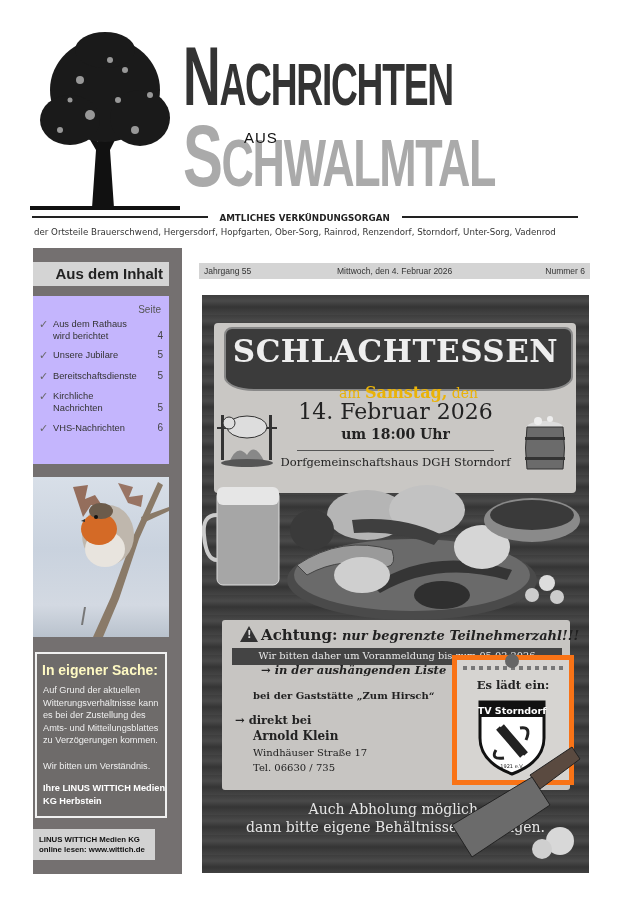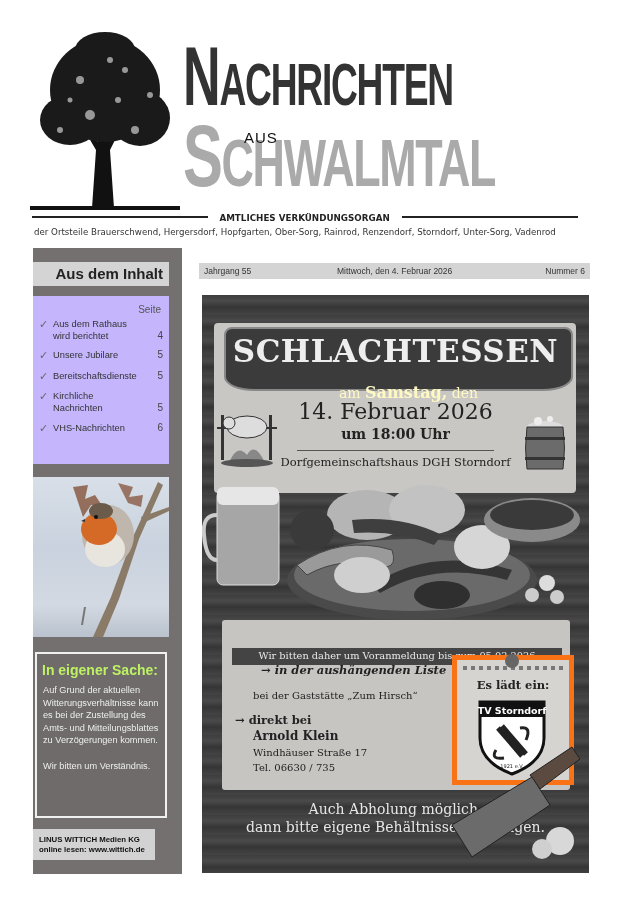--- a/index.html
+++ b/index.html
@@ -25,37 +25,37 @@
   .toc { position:absolute; left:0; top:48px; width:136px; height:168px; background:#c4b5fd; }
   .toc .seite { position:absolute; right:8px; top:8px; font-size:10px; color:#555; }
   .toc-item { position:absolute; left:6px; width:124px; font-size:9.3px; color:#333; line-height:12px; }
   .toc-item .chk { position:absolute; left:0; top:0; color:#666; font-size:11px; }
   .toc-item .lbl { position:absolute; left:14px; top:0; width:90px; }
   .toc-item .pg { position:absolute; right:0; bottom:0; font-size:10px; color:#444; }
 
   .robin { position:absolute; left:0; top:229px; width:136px; height:160px; background:linear-gradient(180deg,#d8dfe8 0%,#c9d2de 45%,#d3d9e2 80%,#b9c2cd 100%); overflow:hidden; }
 
   .sache { position:absolute; left:2px; top:404px; width:132px; height:166px; background:#6e6b6a; border:2px solid #f0f0f0; box-sizing:border-box; }
-  .sache .h { position:absolute; left:5px; top:8px; font-weight:bold; font-size:14px; color:#bef264; white-space:nowrap; }
+  .sache .h { position:absolute; left:5px; top:8px; font-weight:bold; font-size:14px; color:#fef9c3; white-space:nowrap; }
   .sache .p { position:absolute; left:6px; width:122px; font-size:9.2px; color:#eee; line-height:12.5px; }
   .sache .sig { position:absolute; left:6px; top:128px; width:122px; font-weight:bold; font-size:9.2px; color:#fff; line-height:12.5px; }
 
   .wittich { position:absolute; left:0; top:581px; width:122px; height:31px; background:#d2d2d2; }
   .wittich span { position:absolute; left:6px; font-weight:bold; font-size:7.8px; color:#111; white-space:nowrap; }
 
   
   .infobar { position:absolute; left:199px; top:263px; width:391px; height:16px; background:#d4d4d4; font-size:8.5px; color:#333; }
   .infobar span { position:absolute; top:3px; }
 
   .poster { position:absolute; left:202px; top:295px; width:387px; height:578px; background:#3a3a3a; overflow:hidden; }
   .wood { position:absolute; inset:0; background:repeating-linear-gradient(180deg,#3d3d3d 0px,#4a4a4a 6px,#353535 12px,#444 20px); }
   .parch-top { position:absolute; left:12px; top:28px; width:362px; height:170px; background:#c9c7c4; border-radius:4px; }
   .banner { position:absolute; left:22px; top:32px; width:345px; height:60px; background:#3b3b3b; border:2px solid #888; border-radius:8px 8px 30px 30px / 8px 8px 14px 14px; }
   .banner-text { position:absolute; left:0; width:387px; top:38px; text-align:center; font-family:"DejaVu Serif", serif; font-weight:bold; font-size:31px; color:#eee; letter-spacing:0.5px; }
-  .p-samstag { position:absolute; left:0; width:413px; top:88px; text-align:center; font-family:"DejaVu Serif", serif; font-size:14px; color:#fef9c3; }
+  .p-samstag { position:absolute; left:0; width:413px; top:88px; text-align:center; font-family:"DejaVu Serif", serif; font-size:14px; color:#eab308; }
   .p-samstag b { font-weight:bold; font-size:16px; }
   .p-date { position:absolute; left:0; width:387px; top:104px; text-align:center; font-family:"DejaVu Serif", serif; font-weight:normal; font-size:22px; color:#222; }
   .p-time { position:absolute; left:0; width:387px; top:131px; text-align:center; font-family:"DejaVu Serif", serif; font-weight:bold; font-size:14px; color:#222; }
   .p-rule { position:absolute; left:95px; width:197px; top:155px; height:1px; background:#555; }
   .p-venue { position:absolute; left:0; width:387px; top:160px; text-align:center; font-family:"DejaVu Serif", serif; font-size:11.5px; color:#222; }
   .pig { position:absolute; left:15px; top:110px; width:60px; height:62px; }
   .barrel { position:absolute; left:318px; top:118px; width:50px; height:60px; }
 
   .food { position:absolute; left:0; top:180px; width:387px; height:155px; }
 
@@ -159,20 +159,21 @@
       <circle cx="63" cy="40" r="2" fill="#111"></circle>
       <path d="M52 42 L48 44 L52 45 Z" fill="#333"></path>
       <path d="M48 148 L51 130 L53 130 L50 148 Z" fill="#777"></path>
     </svg>
   </div>
 
   <div class="sache">
     <div class="h">In eigener Sache:</div>
     <div class="p" style="top:30px;">Auf Grund der aktuellen Witterungsverhältnisse kann es bei der Zustellung des Amts- und Mitteilungsblattes zu Verzögerungen kommen.</div>
     <div class="p" style="top:106px;">Wir bitten um Verständnis.</div>
+    <div class="sig">Ihre LINUS WITTICH Medien KG Herbstein</div>
   </div>
 
   <div class="wittich">
     <span style="top:6px;">LINUS WITTICH Medien KG</span>
     <span style="top:16px;">online lesen: www.wittich.de</span>
   </div>
 </div>
 
 <div class="infobar">
   <span style="left:5px;">Jahrgang 55</span>
@@ -230,26 +231,29 @@
     <ellipse cx="330" cy="40" rx="42" ry="15" fill="#3a3a3a"></ellipse>
     <rect x="15" y="15" width="62" height="95" rx="6" fill="#a6a6a6" stroke="#ddd"></rect>
     <rect x="15" y="12" width="62" height="18" rx="6" fill="#e6e6e6"></rect>
     <path d="M15 40 Q0 40 2 60 Q4 85 15 85" fill="none" stroke="#ccc" stroke-width="4"></path>
     <circle cx="345" cy="108" r="8" fill="#ddd"></circle>
       <circle cx="330" cy="120" r="7" fill="#ccc"></circle>
       <circle cx="355" cy="122" r="7" fill="#ccc"></circle>
   </svg>
 
   <div class="parch-bot"></div>
+  <div class="p-achtung">
+    <span class="warn"></span><b>Achtung:</b> <i>nur begrenzte Teilnehmerzahl!!!</i>
+  </div>
   <div class="strip">
     <span>Wir bitten daher um Voranmeldung bis zum 05.02.2026</span>
   </div>
 
   <div class="p-line" style="left:33px;top:368px;font-size:11.5px;font-weight:bold;font-style:italic;margin-left:26px;">→ in der aushängenden Liste</div>
-  <div class="p-line" style="left:51px;top:395px;font-size:10px;">bei der Gaststätte „Zum Hirsch“</div>
+  <div class="p-line" style="left:51px;top:395px;font-size:10px;font-weight:bold;">bei der Gaststätte „Zum Hirsch“</div>
   <div class="p-line" style="left:33px;top:418px;font-size:11.5px;font-weight:bold;">→ direkt bei</div>
   <div class="p-line" style="left:51px;top:434px;font-size:12px;font-weight:bold;">Arnold Klein</div>
   <div class="p-line" style="left:51px;top:452px;font-size:10px;">Windhäuser Straße 17</div>
   <div class="p-line" style="left:51px;top:467px;font-size:10px;">Tel. 06630 / 735</div>
 
   <div class="note">
     <div class="dots"></div>
     <div class="pin"></div>
     <div class="laedt">Es lädt ein:</div>
     <svg class="shield" viewBox="0 0 72 78">

